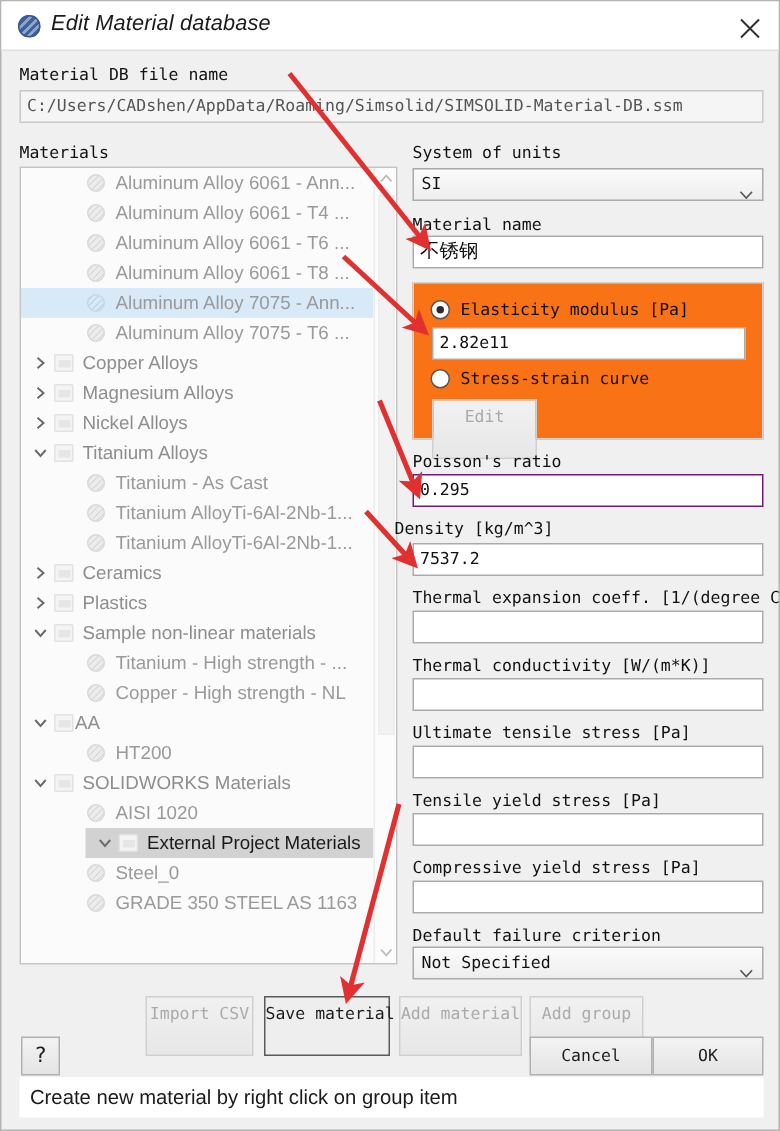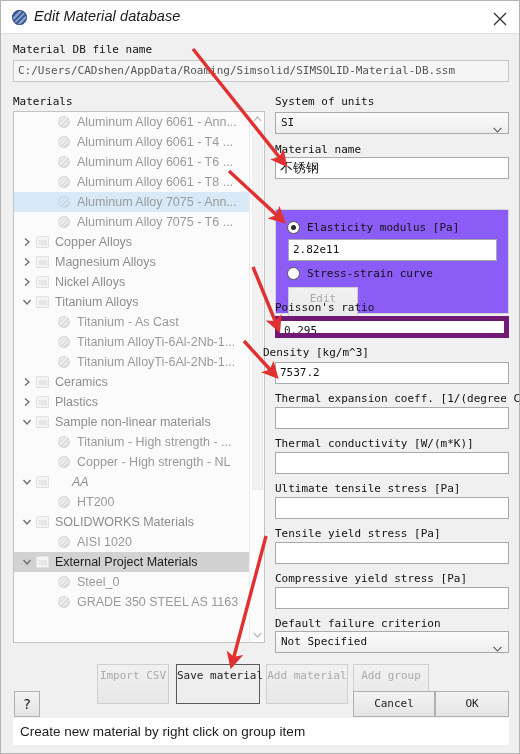--- a/index.html
+++ b/index.html
@@ -64,21 +64,21 @@
     font-family: "DejaVu Sans Mono", "Liberation Mono", monospace;
     font-size: 11px;
     color: #111;
     padding: 0 4px;
     line-height: 20px;
     height: 22px;
     overflow: hidden;
     white-space: nowrap;
   }
   .tbox.readonly { background: #f5f5f5; color: #555; border-color: #c8c8c8; }
-  .tbox.focused { border: 5px solid #701a75; }
+  .tbox.focused { border: 1px solid #701a75; }
   .tbox.cn { font-family: "DejaVu Sans", sans-serif; font-size: 13px; }
 
   
   .combo {
     position: absolute;
     height: 22px;
     background: linear-gradient(#fbfbfb, #eeeeee);
     border: 1px solid #aaaaaa;
     font-family: "DejaVu Sans Mono", "Liberation Mono", monospace;
     font-size: 11px;
@@ -111,21 +111,21 @@
     position: relative;
     height: 20px;
     line-height: 20px;
     white-space: nowrap;
     font-size: 12.5px;
     color: #9a9a9a;
   }
   .trow.sel   { background: #d8eaf8; }
   .trow.selg  { background: #d2d2d2; }
   .trow.group { color: #8e8e8e; }
-  .trow.group.selg { color: #1a1a1a; }
+  .trow.group.selg { color: #1a1a1a; margin-left: 43px; }
   .chev {
     position: absolute; left: 8px; top: 5px;
     width: 10px; height: 10px;
   }
   .gicon {
     position: absolute; top: 4px;
     width: 13px; height: 12px;
     border: 1px solid #e2e2e2;
     border-radius: 1px;
     background: #f4f4f4;
@@ -168,23 +168,22 @@
     width: 11px; height: 360px;
     background: #f2f2f2;
     border: 1px solid #ededed;
   }
 
   
   .groupbox {
     position: absolute;
     left: 274px; top: 187px;
     width: 234px; height: 105px;
-    background: #8b5cf6;
+    background: #f97316;
     border: 1px solid #d4d4d4;
-    margin-top: 21px;
   }
   .radio {
     position: absolute;
     width: 13px; height: 13px;
     border-radius: 50%;
     border: 1px solid #555;
     background: #fff;
   }
   .radio.on::after {
     content: "";
@@ -345,21 +344,21 @@
         </div>
         <div class="trow">
           <span class="micon" style="left: 44px;"></span>
           <span class="tlabel" style="left: 63px;">Copper - High strength - NL</span>
         </div>
         <div class="trow group">
           <svg class="chev" viewBox="0 0 10 10">
             <path d="M1.5 3 L5 7 L8.5 3" stroke="#6b6b6b" stroke-width="1.3" fill="none"></path>
           </svg>
           <span class="gicon" style="left: 22px;"></span>
-          <span class="tlabel" style="left: 58px; font-style: italic;">AA</span>
+          <span class="tlabel" style="left: 36px;">AA</span>
         </div>
         <div class="trow">
           <span class="micon" style="left: 44px;"></span>
           <span class="tlabel" style="left: 63px;">HT200</span>
         </div>
         <div class="trow group">
           <svg class="chev" viewBox="0 0 10 10">
             <path d="M1.5 3 L5 7 L8.5 3" stroke="#6b6b6b" stroke-width="1.3" fill="none"></path>
           </svg>
           <span class="gicon" style="left: 22px;"></span>

